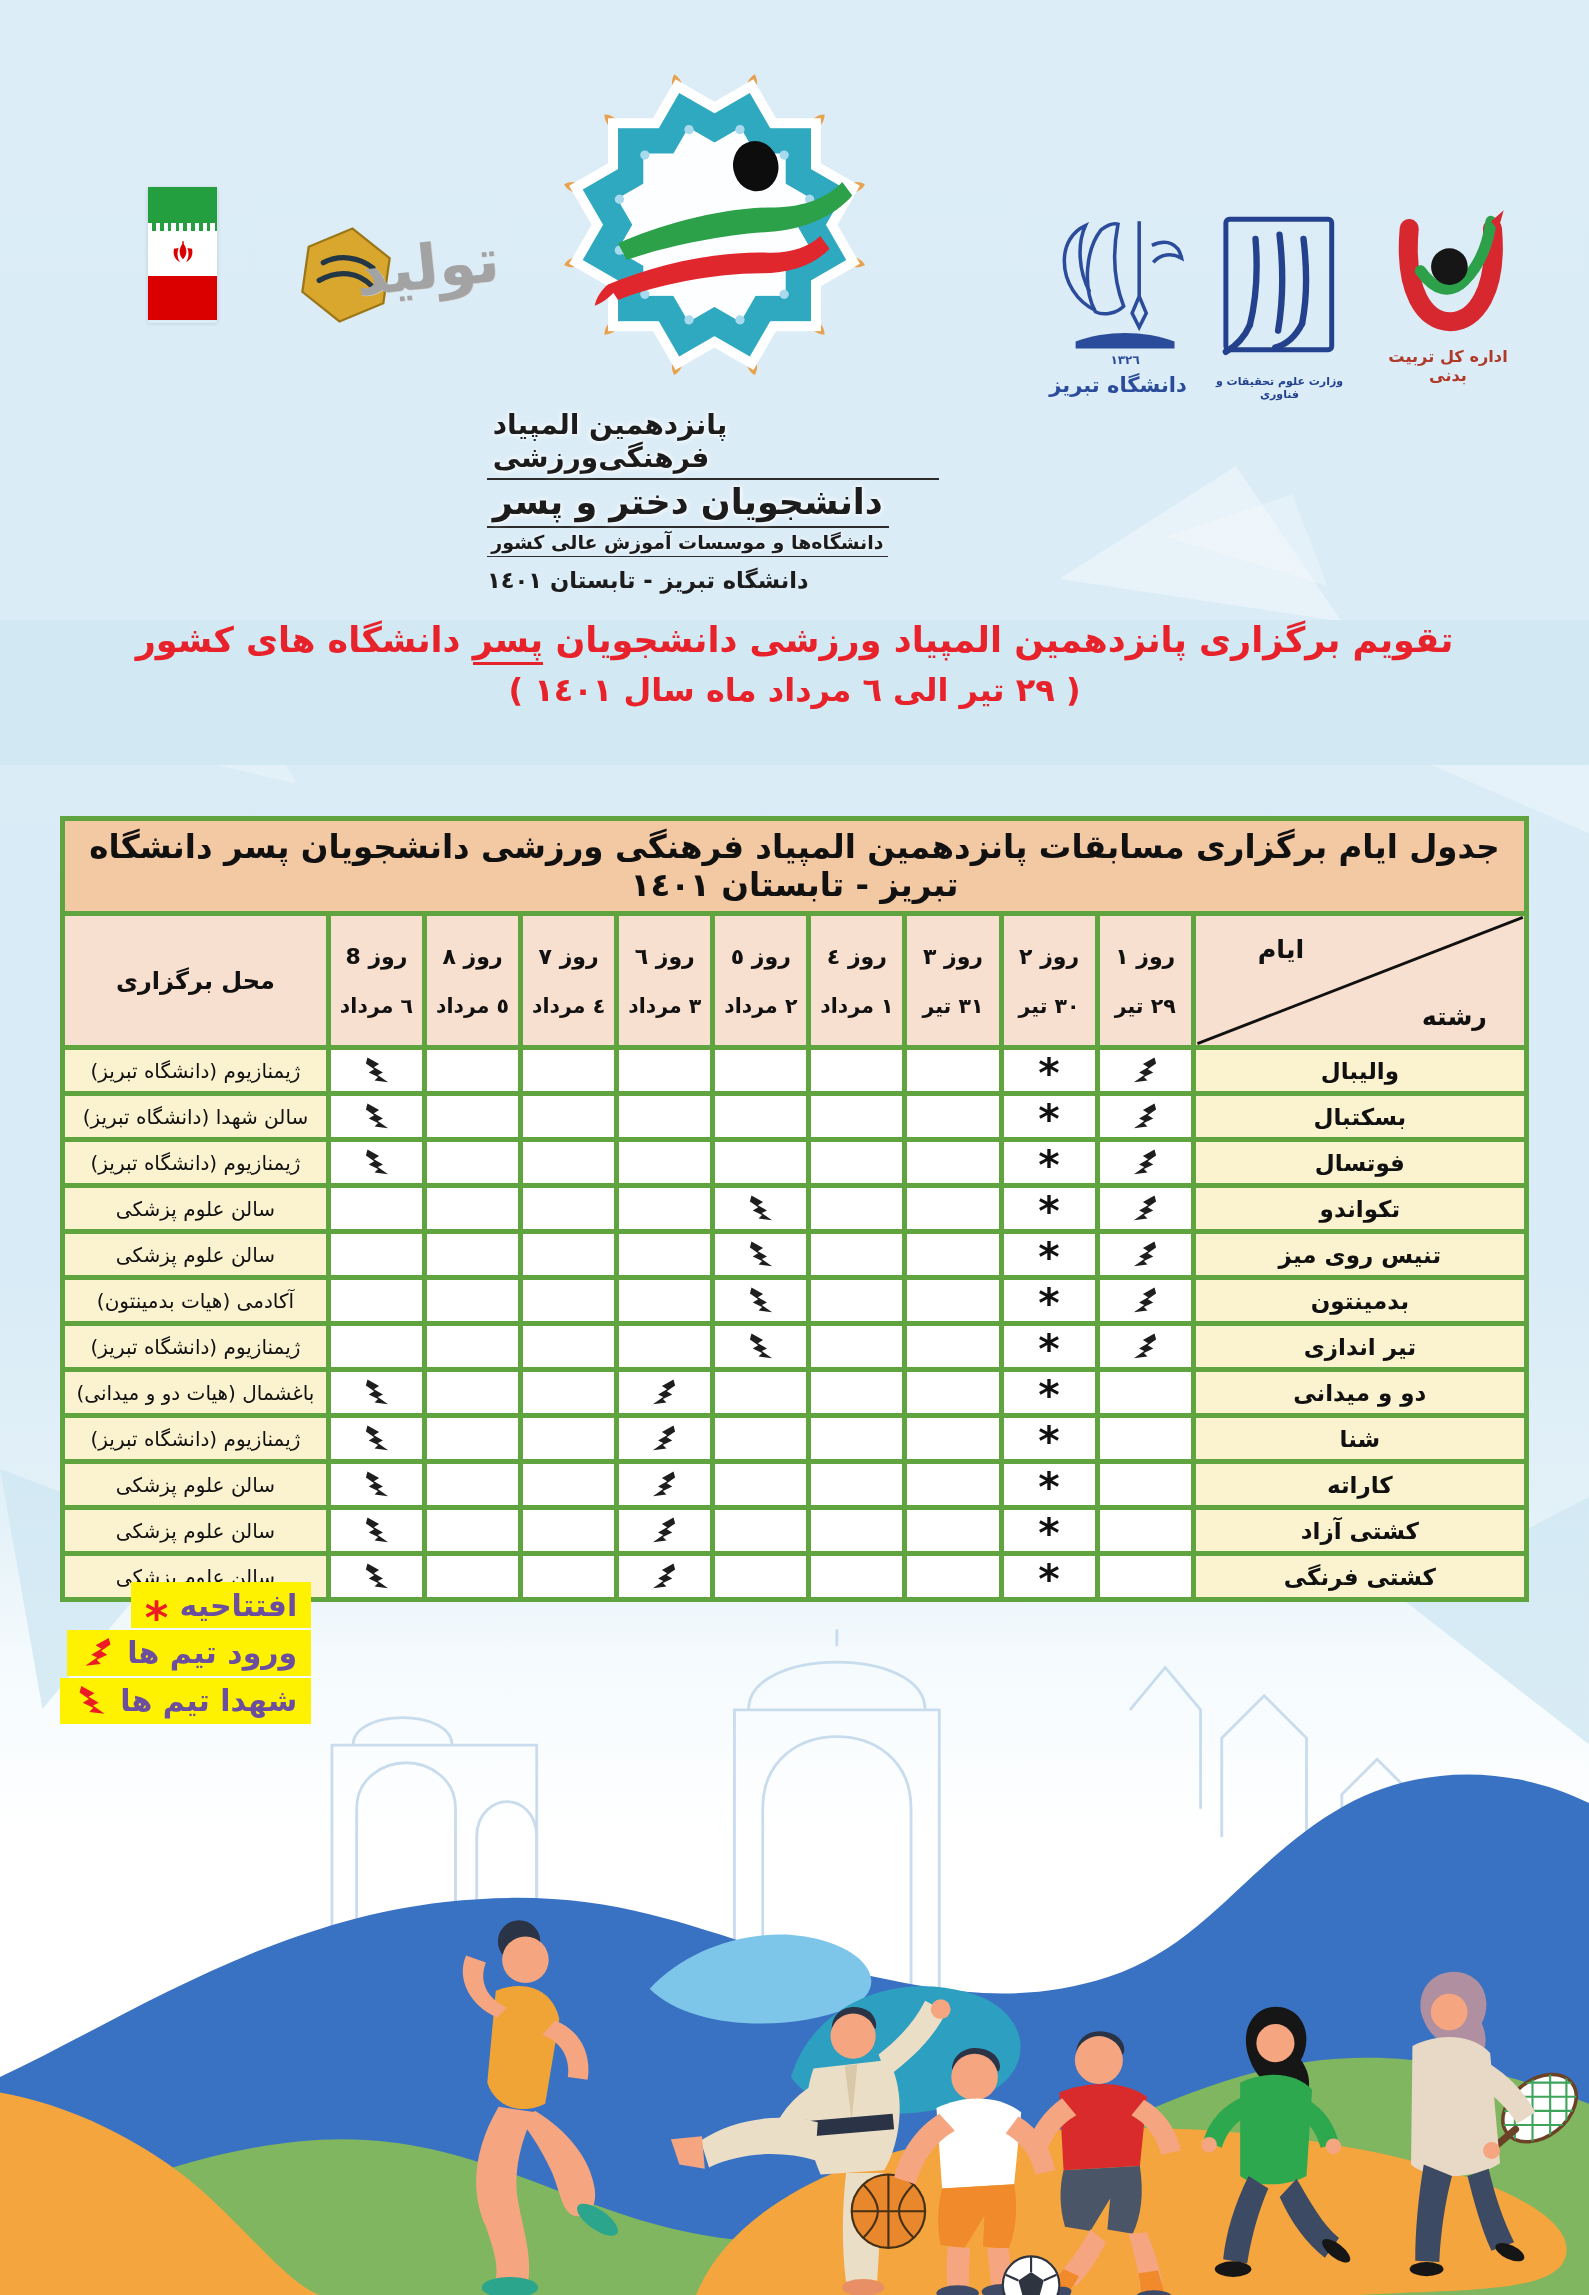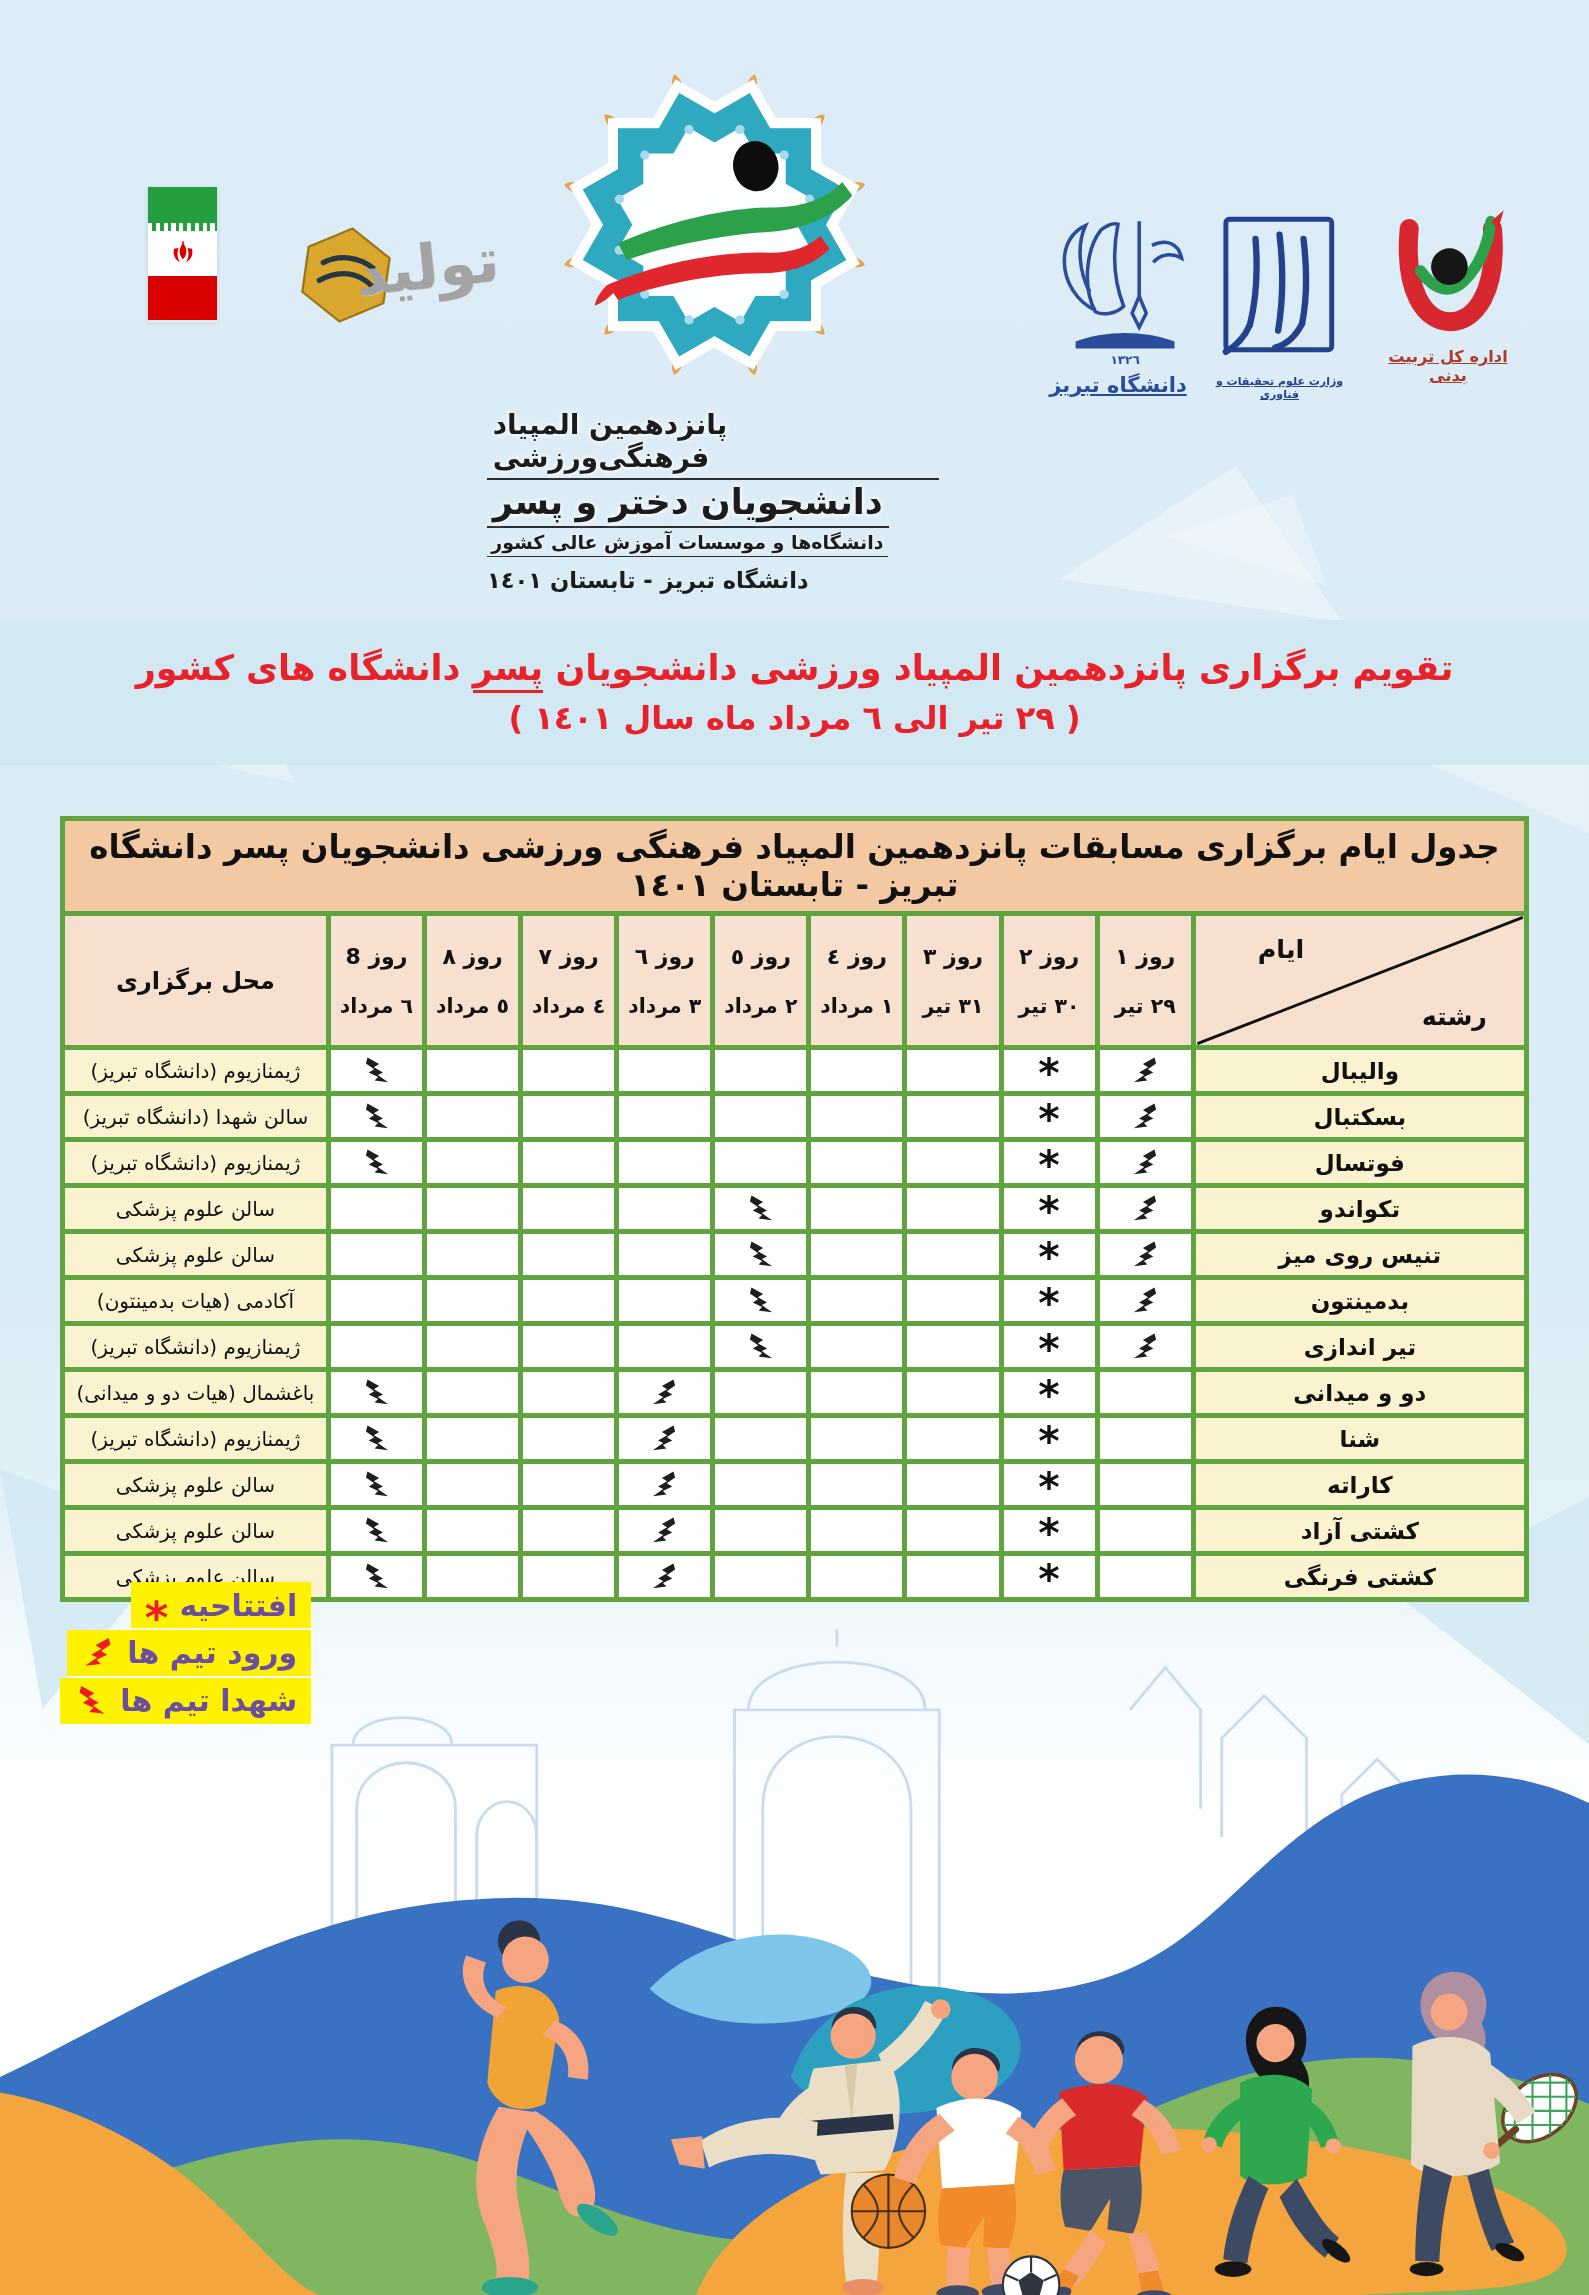--- a/index.html
+++ b/index.html
@@ -29,31 +29,31 @@
   .logo-text{position:absolute;left:487px;top:408px;width:452px;text-align:left;z-index:2;direction:rtl;color:#1c1c1c;}
   .logo-text .l1{display:inline-block;font-size:28px;font-weight:bold;border-bottom:2.1px solid #2b2b2b;padding:0 5.7px 4.2px;
      text-shadow:0 0 4.2px #fff,0 0 7px #fff;}
   .logo-text .l2{display:inline-block;font-size:35px;font-weight:bold;border-bottom:2.1px solid #2b2b2b;padding:1.4px 5.7px 4.2px;
      text-shadow:0 0 4.2px #fff,0 0 7px #fff;}
   .logo-text .l3{display:inline-block;font-size:19px;font-weight:bold;border-bottom:1.4px solid #2b2b2b;padding:2.8px 4.2px 3.5px;
      text-shadow:0 0 4.2px #fff;}
   .logo-text .l4{display:block;font-size:22.6px;font-weight:bold;margin-top:10px;}
 
   .logo-block{position:absolute;z-index:2;text-align:center;}
-  .logo-block .caption{display:block;font-weight:bold;direction:rtl;text-decoration:underline;}
+  .logo-block .caption{display:block;font-weight:bold;direction:rtl;}
   .uni-logo{left:1033px;top:203px;width:170px;}
   .uni-logo .caption{color:#2B4C9B;font-size:21px;margin-top:1.4px;}
   .stud-logo{left:1209px;top:212px;width:141px;}
   .stud-logo .caption{color:#24418E;font-size:11px;margin-top:8px;}
   .pe-logo{left:1374px;top:206px;width:148px;}
   .pe-logo .caption{color:#B03A2A;font-size:16.2px;margin-top:4.2px;}
 
   
   .red-strip{position:absolute;left:0;top:620px;width:100%;height:145px;background:#d2e8f3;z-index:1;
-     display:flex;flex-direction:column;align-items:center;justify-content:center;direction:rtl;}
+     display:flex;flex-direction:column;align-items:center;justify-content:flex-start;direction:rtl;}
   .red-strip .t1{color:#E8222A;font-size:35px;font-weight:bold;}
   .red-strip .t1 .u{border-bottom:3.5px solid #E8222A;padding-bottom:2.1px;}
   .red-strip .t2{color:#E8222A;font-size:32px;font-weight:bold;margin-top:11.3px;}
 
   
   table.schedule{position:absolute;left:60px;top:816px;width:1469px;z-index:4;
      border-collapse:collapse;table-layout:fixed;direction:rtl;}
   table.schedule td,table.schedule th{border:5px solid #5FA43F;text-align:center;vertical-align:middle;color:#111;}
   .c-sport{width:326px;} .c-day{width:94px;} .c-venue{width:260px;}
   .title-cell{background:#F3C9A4;height:88px;font-size:32.5px;font-weight:bold;}

